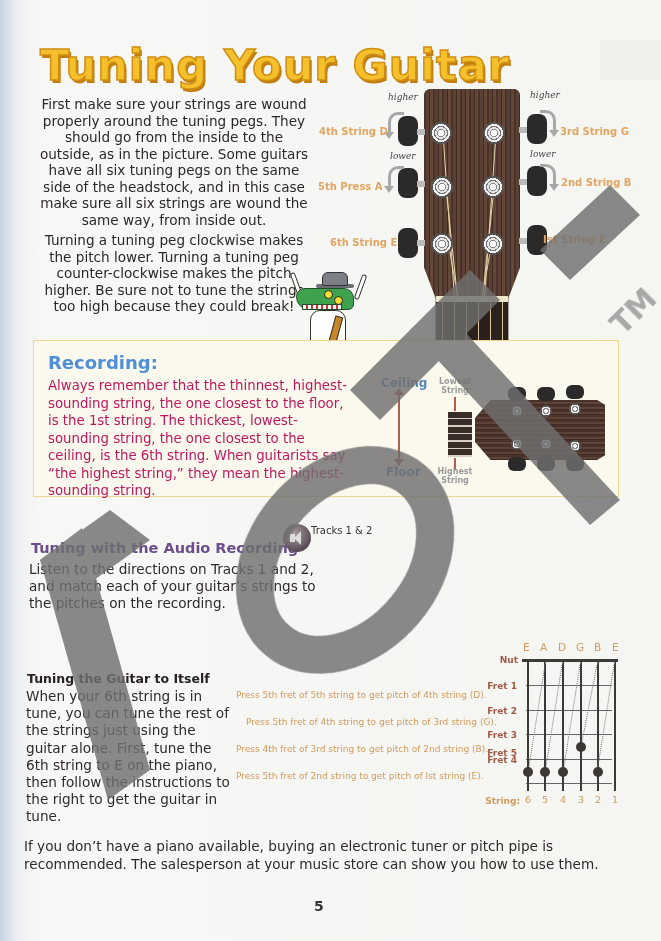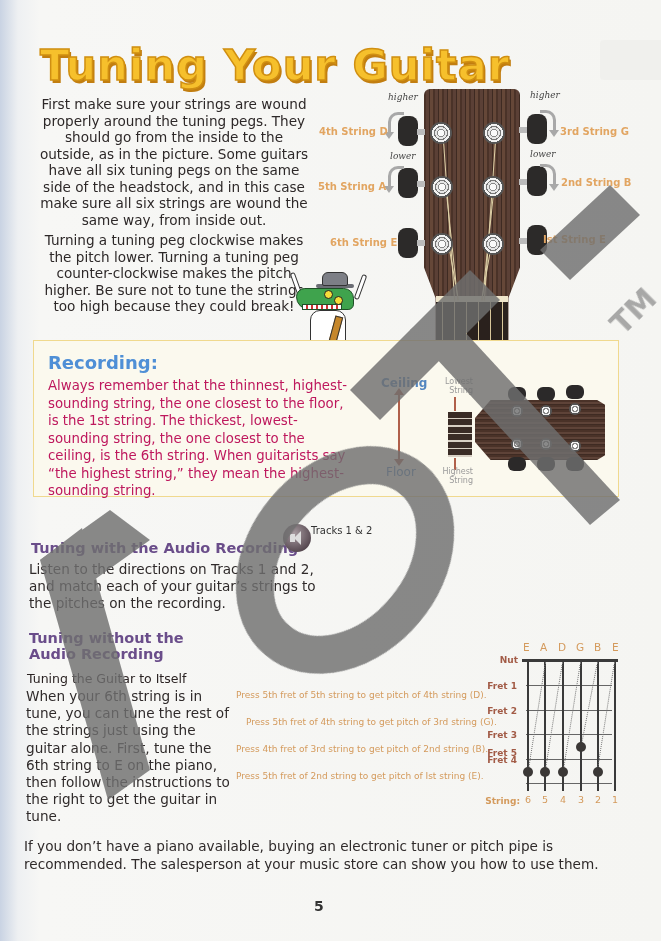--- a/index.html
+++ b/index.html
@@ -78,25 +78,25 @@
       position: absolute; left: 33px; top: 340px; width: 586px; height: 157px;
       background: #fbf9ee; border: 1.5px solid #f0d98e;
     }
     .important-title {
       position: absolute; left: 48px; top: 352px;
       font-size: 18px; font-weight: bold; color: #4f8fd6;
     }
     .important-text { position: absolute; left: 48px; top: 377px; width: 300px; font-size: 13.3px; line-height: 17.5px; color: #be185d; }
 
     .ceil-label { position: absolute; left: 381px; top: 376px; font-size: 12px; font-weight: bold; color: #5386bf; }
-    .floor-label { position: absolute; left: 386px; top: 465px; font-size: 12px; font-weight: normal; color: #5386bf; }
+    .floor-label { position: absolute; left: 386px; top: 465px; font-size: 12px; font-weight: bold; color: #5386bf; }
     .vert-arrow { position: absolute; left: 398px; top: 394px; width: 2px; height: 66px; background: #b0604a; }
     .vert-arrow::before { content: ""; position: absolute; left: -4px; top: -6px; border-left: 5px solid transparent; border-right: 5px solid transparent; border-bottom: 7px solid #b0604a; }
     .vert-arrow::after { content: ""; position: absolute; left: -4px; bottom: -6px; border-left: 5px solid transparent; border-right: 5px solid transparent; border-top: 7px solid #b0604a; }
-    .small-gray { position: absolute; font-size: 8px; color: #9b9b9b; text-align: right; line-height: 9px; }
+    .small-gray { position: absolute; font-size: 8px; color: #9b9b9b; text-align: center; line-height: 9px; font-weight: bold; }
     .small-arrow { position: absolute; width: 1.5px; background: #b0604a; }
 
     .mini-fretboard {
       position: absolute; left: 448px; top: 412px; width: 24px; height: 45px;
       background: repeating-linear-gradient(180deg, #3a2c26 0 6px, #d8d0c4 6px 7.5px);
     }
     .mini-head {
       position: absolute; left: 475px; top: 400px; width: 130px; height: 60px;
       background: repeating-linear-gradient(180deg, #4a3228 0 2px, #5e4338 2px 4px, #3f2b23 4px 5px);
       clip-path: polygon(0 30%, 12% 0, 94% 0, 100% 8%, 100% 92%, 94% 100%, 12% 100%, 0 70%);
@@ -112,21 +112,21 @@
     .speaker-icon {
       position: absolute; left: 283px; top: 524px; width: 28px; height: 28px; border-radius: 50%;
       background: radial-gradient(circle at 40% 35%, #a79ba0, #5b4d55 70%, #3d3238);
     }
     .speaker-icon::before { content: ""; position: absolute; left: 7px; top: 10px; width: 5px; height: 8px; background: #ddd; }
     .speaker-icon::after { content: ""; position: absolute; left: 11px; top: 7px; width: 0; height: 0; border-top: 7px solid transparent; border-bottom: 7px solid transparent; border-right: 7px solid #ddd; }
     .tracks-label { position: absolute; left: 311px; top: 525px; font-size: 10px; color: #333; }
     .audio-text { position: absolute; left: 29px; top: 561px; width: 290px; font-size: 13.6px; line-height: 17px; }
 
     .noaudio-heading { position: absolute; left: 29px; top: 630px; width: 200px; font-size: 14.5px; line-height: 16px; font-weight: bold; color: #6a4d8a; }
-    .itself-heading { position: absolute; left: 27px; top: 671px; font-size: 12.5px; font-weight: normal; color: #2a2222; }
+    .itself-heading { position: absolute; left: 27px; top: 671px; font-size: 12.5px; font-weight: bold; color: #2a2222; }
     .itself-text { position: absolute; left: 26px; top: 688px; width: 212px; font-size: 13.6px; line-height: 17.2px; }
 
     .instr { position: absolute; left: 236px; font-size: 9px; color: #d49a5c; white-space: nowrap; }
 
     
     .fc-letters { position: absolute; left: 520px; top: 641px; width: 110px; font-size: 10.5px; color: #d49a5c; }
     .fc-letters span { position: absolute; top: 0; }
     .fc-label { position: absolute; font-size: 9px; color: #a25b46; font-weight: bold; text-align: right; width: 40px; }
     .fc-nut { position: absolute; left: 522px; top: 659px; width: 96px; height: 3px; background: #3a3a3a; }
     .fc-string { position: absolute; top: 661px; width: 1.5px; height: 130px; background: #3a3a3a; }
@@ -203,21 +203,21 @@
     <div class="arrow-head" style="left:549px; top:130px;"></div>
     <div class="arrow-curve right" style="left:540px; top:164px;"></div>
     <div class="arrow-head" style="left:549px; top:184px;"></div>
 
     <div class="dir-label" style="left:388px; top:92px;">higher</div>
     <div class="dir-label" style="left:390px; top:151px;">lower</div>
     <div class="dir-label" style="left:530px; top:90px;">higher</div>
     <div class="dir-label" style="left:530px; top:149px;">lower</div>
 
     <div class="hs-label" style="left:319px; top:126px;">4th String D</div>
-    <div class="hs-label" style="left:318px; top:181px;">5th String A</div>
+    <div class="hs-label" style="left:318px; top:181px;">5th Press A</div>
     <div class="hs-label" style="left:330px; top:237px;">6th String E</div>
     <div class="hs-label" style="left:560px; top:126px;">3rd String G</div>
     <div class="hs-label" style="left:561px; top:177px;">2nd String B</div>
     <div class="hs-label" style="left:543px; top:234px;">Ist String E</div>
   </div>
 
   <div class="mascot">
     <div class="gator-arm" style="left:2px; top:4px; transform:rotate(-20deg);"></div>
     <div class="gator-arm" style="left:66px; top:6px; transform:rotate(20deg);"></div>
     <div class="gator-body"></div>
@@ -256,21 +256,20 @@
     <div class="mini-ring" style="left:511px; top:438px;"></div>
     <div class="mini-ring" style="left:540px; top:438px;"></div>
     <div class="mini-ring" style="left:569px; top:440px;"></div>
   </div>
 
   <div class="audio-heading">Tuning with the Audio Recording</div>
   <div class="speaker-icon"></div>
   <div class="tracks-label">Tracks 1 &amp; 2</div>
   <div class="audio-text">Listen to the directions on Tracks 1 and 2, and match each of your guitar’s strings to the pitches on the recording.</div>
 
-  <div class="noaudio-heading">Tuning without the Audio Recording</div>
   <div class="itself-heading">Tuning the Guitar to Itself</div>
   <div class="itself-text">When your 6th string is in tune, you can tune the rest of the strings just using the guitar alone. First, tune the 6th string to E on the piano, then follow the instructions to the right to get the guitar in tune.</div>
 
   <div class="instr" style="top:690px;">Press 5th fret of 5th string to get pitch of 4th string (D).</div>
   <div class="instr" style="top:717px;margin-left:10px;">Press 5th fret of 4th string to get pitch of 3rd string (G).</div>
   <div class="instr" style="top:744px;">Press 4th fret of 3rd string to get pitch of 2nd string (B).</div>
   <div class="instr" style="top:771px;">Press 5th fret of 2nd string to get pitch of Ist string (E).</div>
 
   <div>
     <div class="fc-letters">

